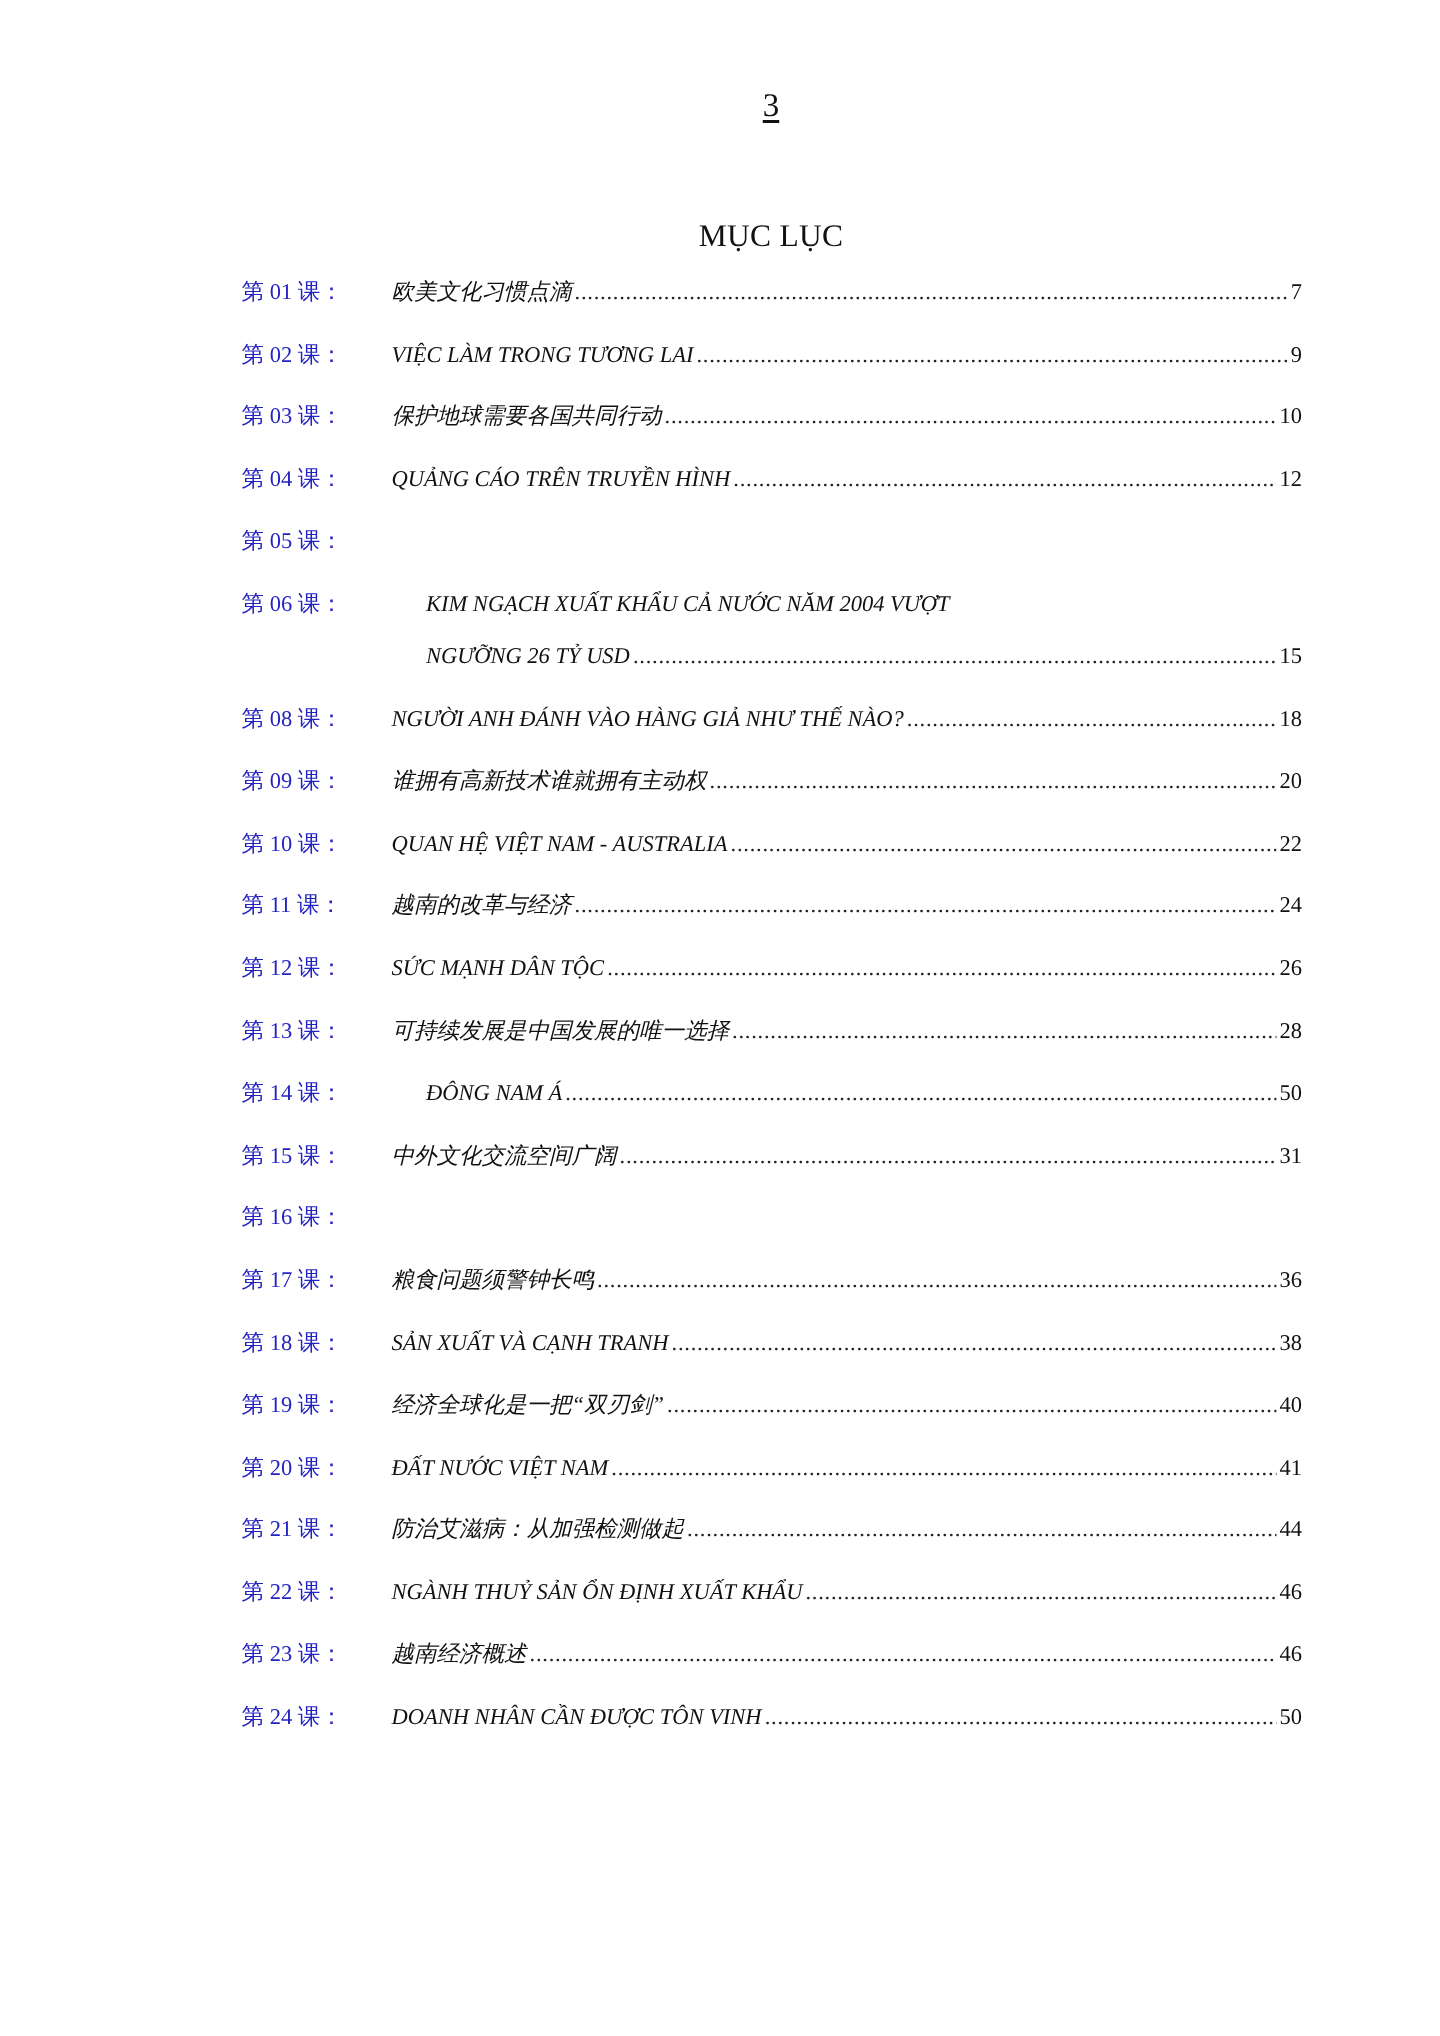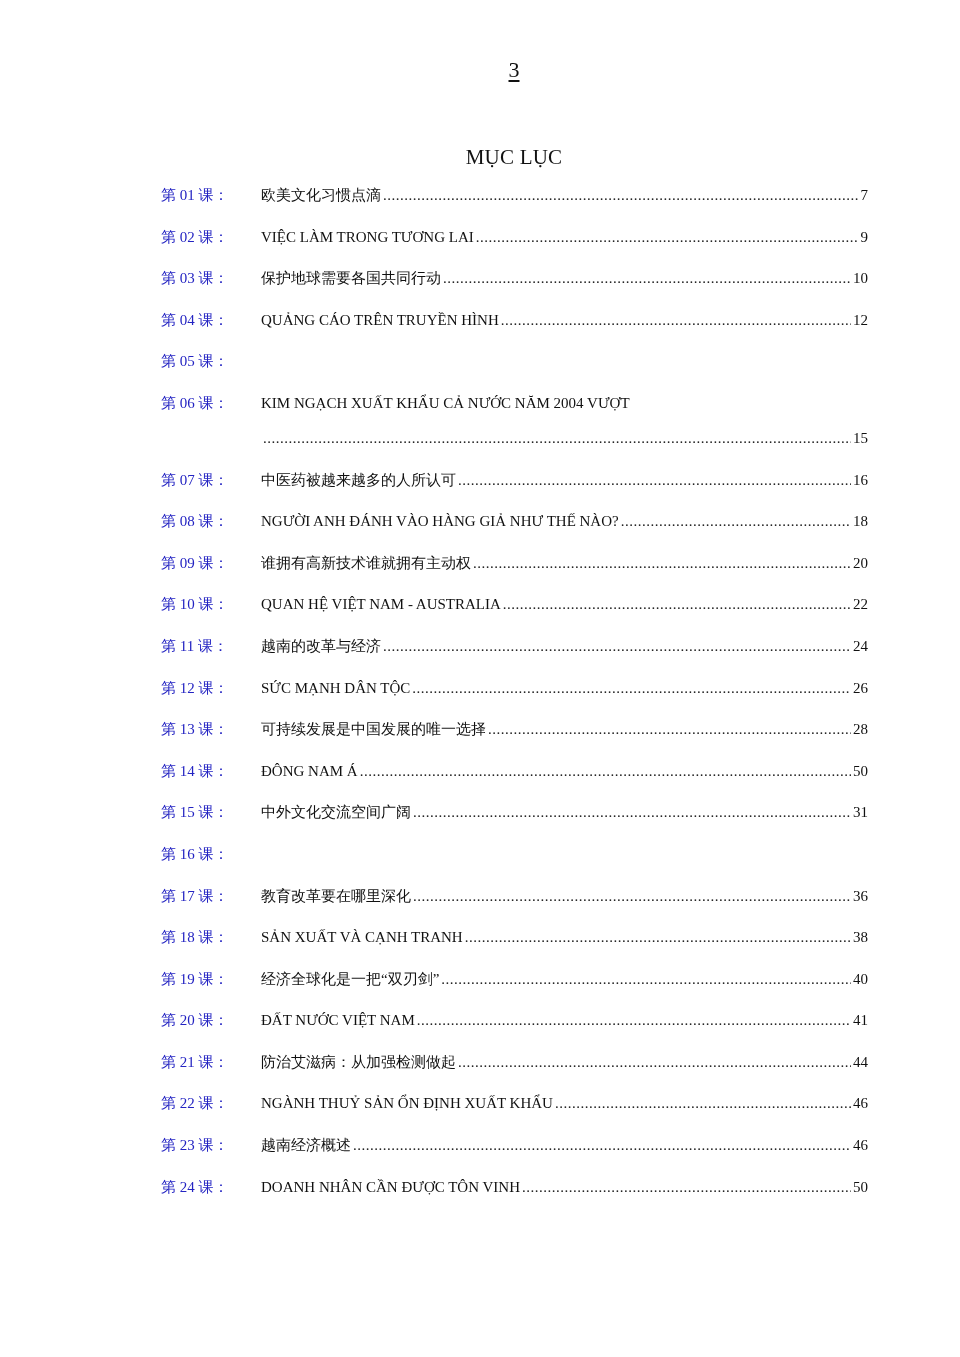--- a/index.html
+++ b/index.html
@@ -46,20 +46,21 @@
     }
     .toc-entry {
       display: flex;
       align-items: flex-start;
       font-size: 15px;
       line-height: 35px;
       margin-bottom: 6.6px;
     }
     .toc-entry.double {
       margin-bottom: 6.6px;
+      gap: 23px;
     }
     .prefix {
       flex: 0 0 auto;
       width: 100px;
       color: #2323c2;
       white-space: nowrap;
     }
     .title-wrap {
       flex: 1 1 auto;
       display: flex;
@@ -67,20 +68,21 @@
       min-width: 0;
     }
     .title-line {
       display: flex;
       align-items: baseline;
       white-space: nowrap;
     }
     .title-text {
       flex: 0 0 auto;
       white-space: nowrap;
+      font-style: italic;
     }
     .leader {
       flex: 1 1 auto;
       overflow: hidden;
       white-space: nowrap;
       margin: 0 2px;
       letter-spacing: 0.5px;
       color: #222;
     }
     .leader::before {
@@ -147,32 +149,23 @@
     <div class="toc-entry">
       <span class="prefix">第 05 课：</span>
     </div>
     <div class="toc-entry double">
       <span class="prefix">第 06 课：</span>
       <div class="title-wrap">
         <div class="title-line">
           <span class="title-text">KIM NGẠCH XUẤT KHẨU CẢ NƯỚC NĂM 2004 VƯỢT</span>
         </div>
         <div class="title-line">
+          <span class="title-text">NGƯỠNG 26 TỶ USD</span>
           <span class="leader"></span>
           <span class="page-ref">15</span>
-        </div>
-      </div>
-    </div>
-    <div class="toc-entry">
-      <span class="prefix">第 07 课：</span>
-      <div class="title-wrap">
-        <div class="title-line">
-          <span class="title-text">中医药被越来越多的人所认可</span>
-          <span class="leader"></span>
-          <span class="page-ref">16</span>
         </div>
       </div>
     </div>
     <div class="toc-entry">
       <span class="prefix">第 08 课：</span>
       <div class="title-wrap">
         <div class="title-line">
           <span class="title-text">NGƯỜI ANH ĐÁNH VÀO HÀNG GIẢ NHƯ THẾ NÀO?</span>
           <span class="leader"></span>
           <span class="page-ref">18</span>
@@ -249,21 +242,21 @@
         </div>
       </div>
     </div>
     <div class="toc-entry">
       <span class="prefix">第 16 课：</span>
     </div>
     <div class="toc-entry">
       <span class="prefix">第 17 课：</span>
       <div class="title-wrap">
         <div class="title-line">
-          <span class="title-text">教育改革要在哪里深化</span>
+          <span class="title-text">粮食问题须警钟长鸣</span>
           <span class="leader"></span>
           <span class="page-ref">36</span>
         </div>
       </div>
     </div>
     <div class="toc-entry">
       <span class="prefix">第 18 课：</span>
       <div class="title-wrap">
         <div class="title-line">
           <span class="title-text">SẢN XUẤT VÀ CẠNH TRANH</span>

